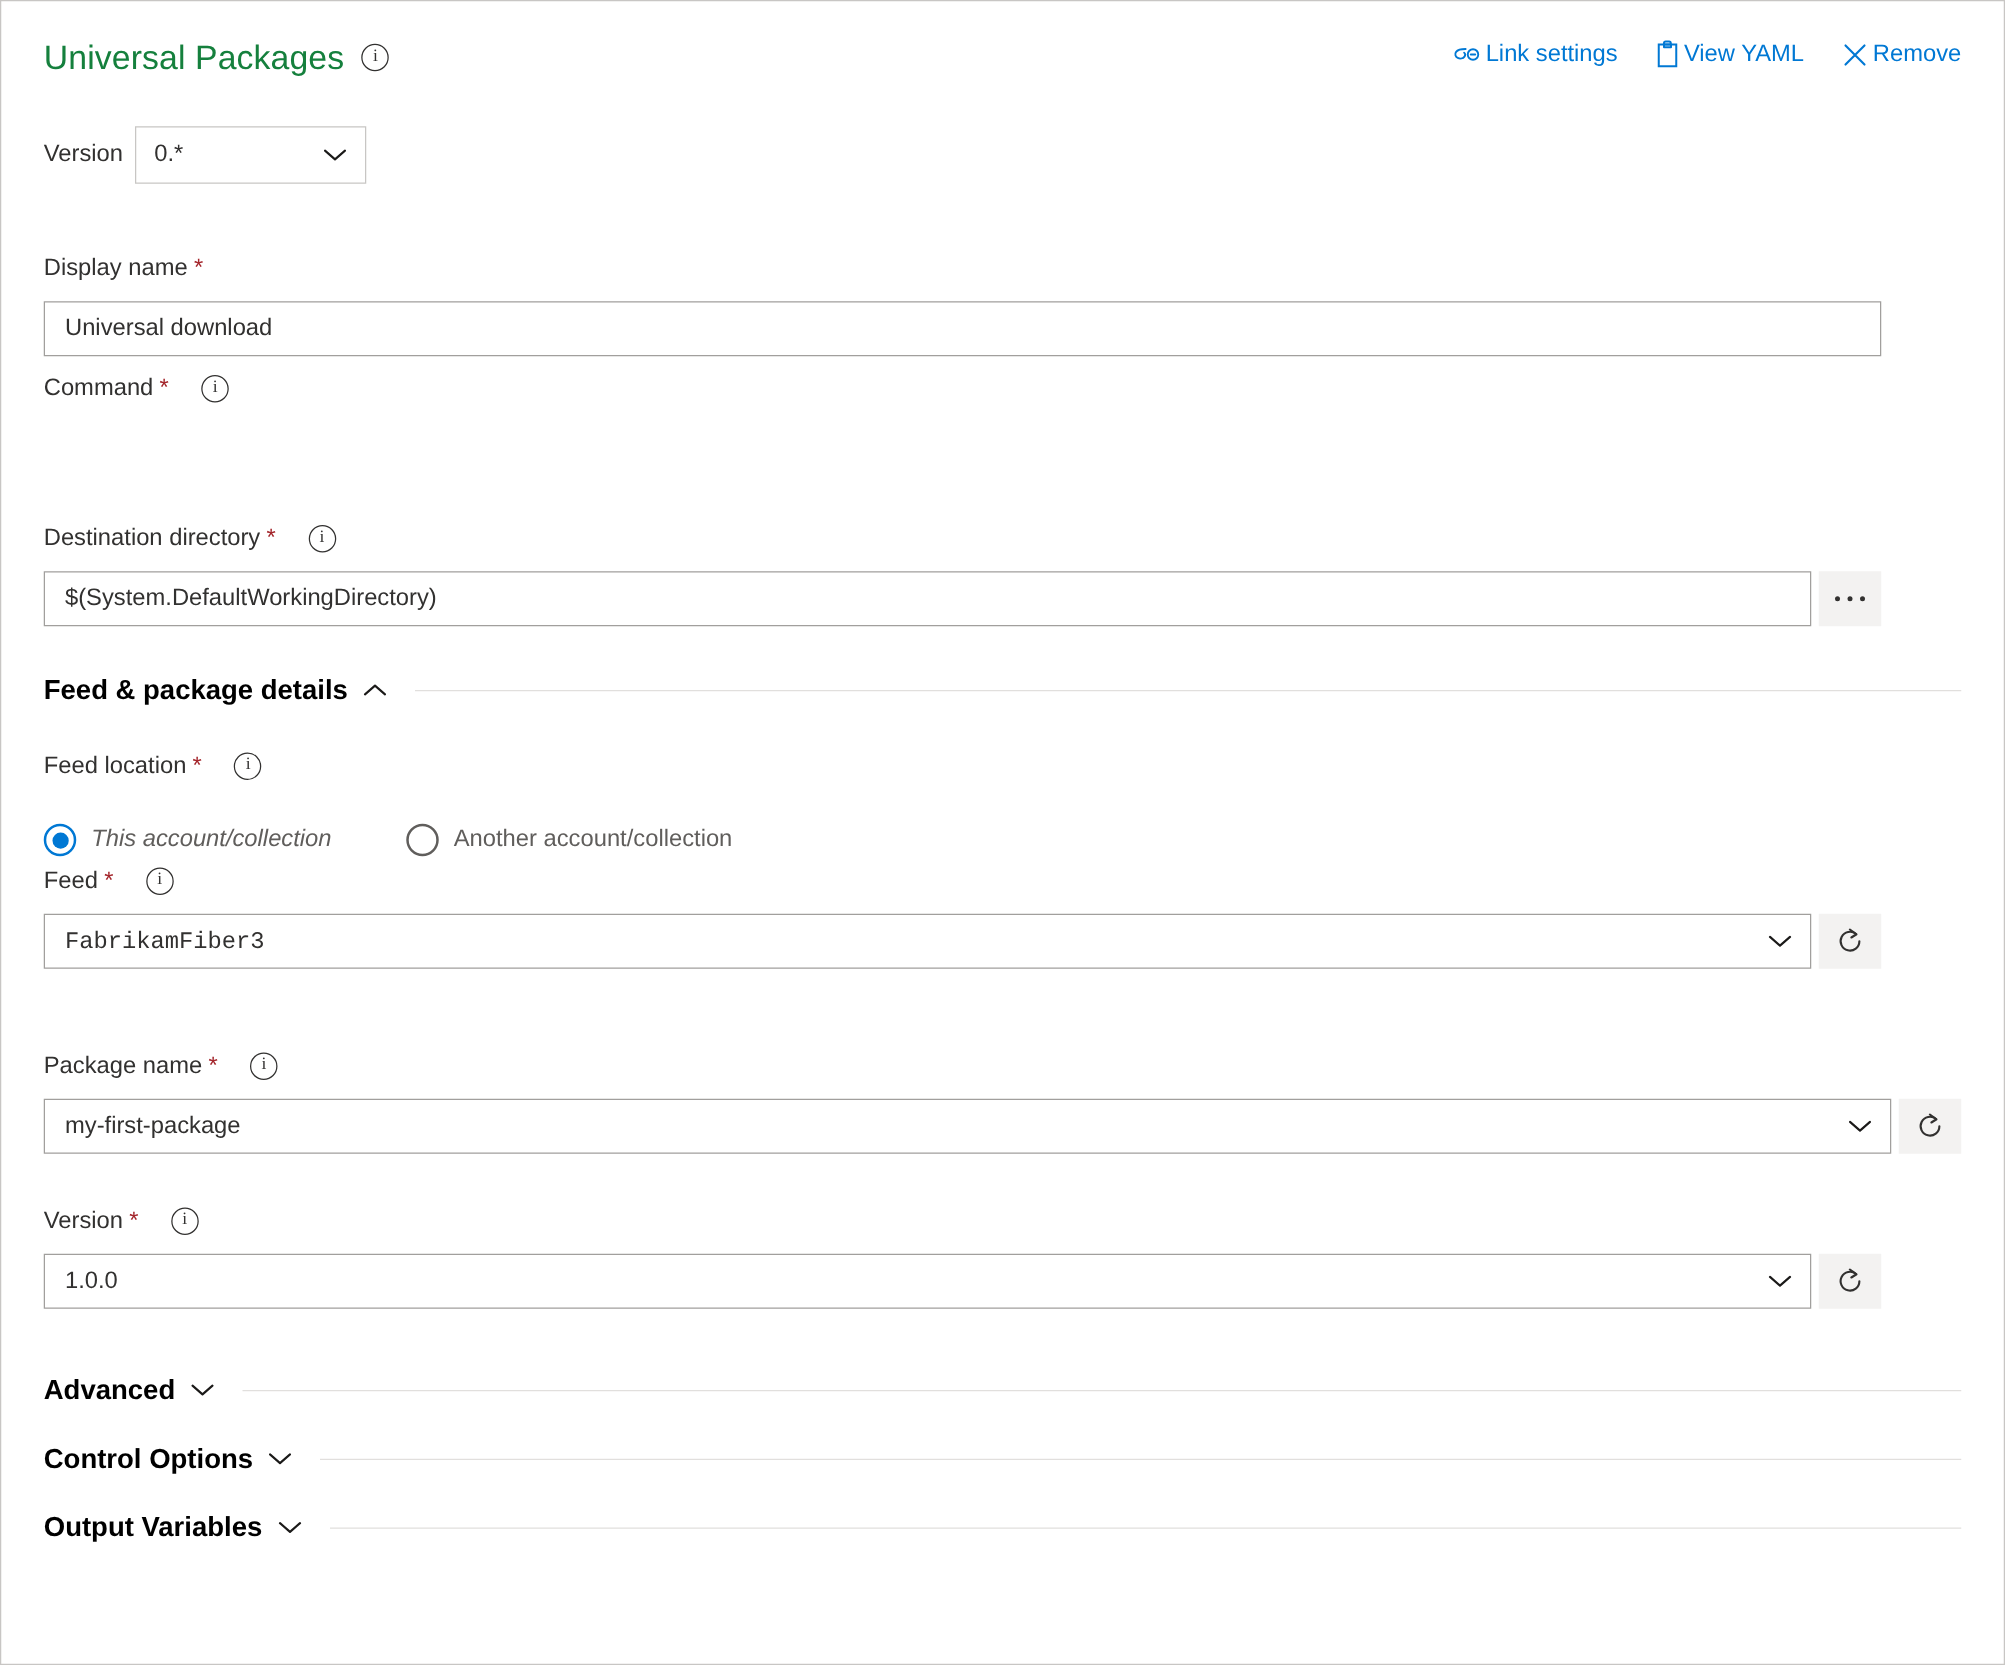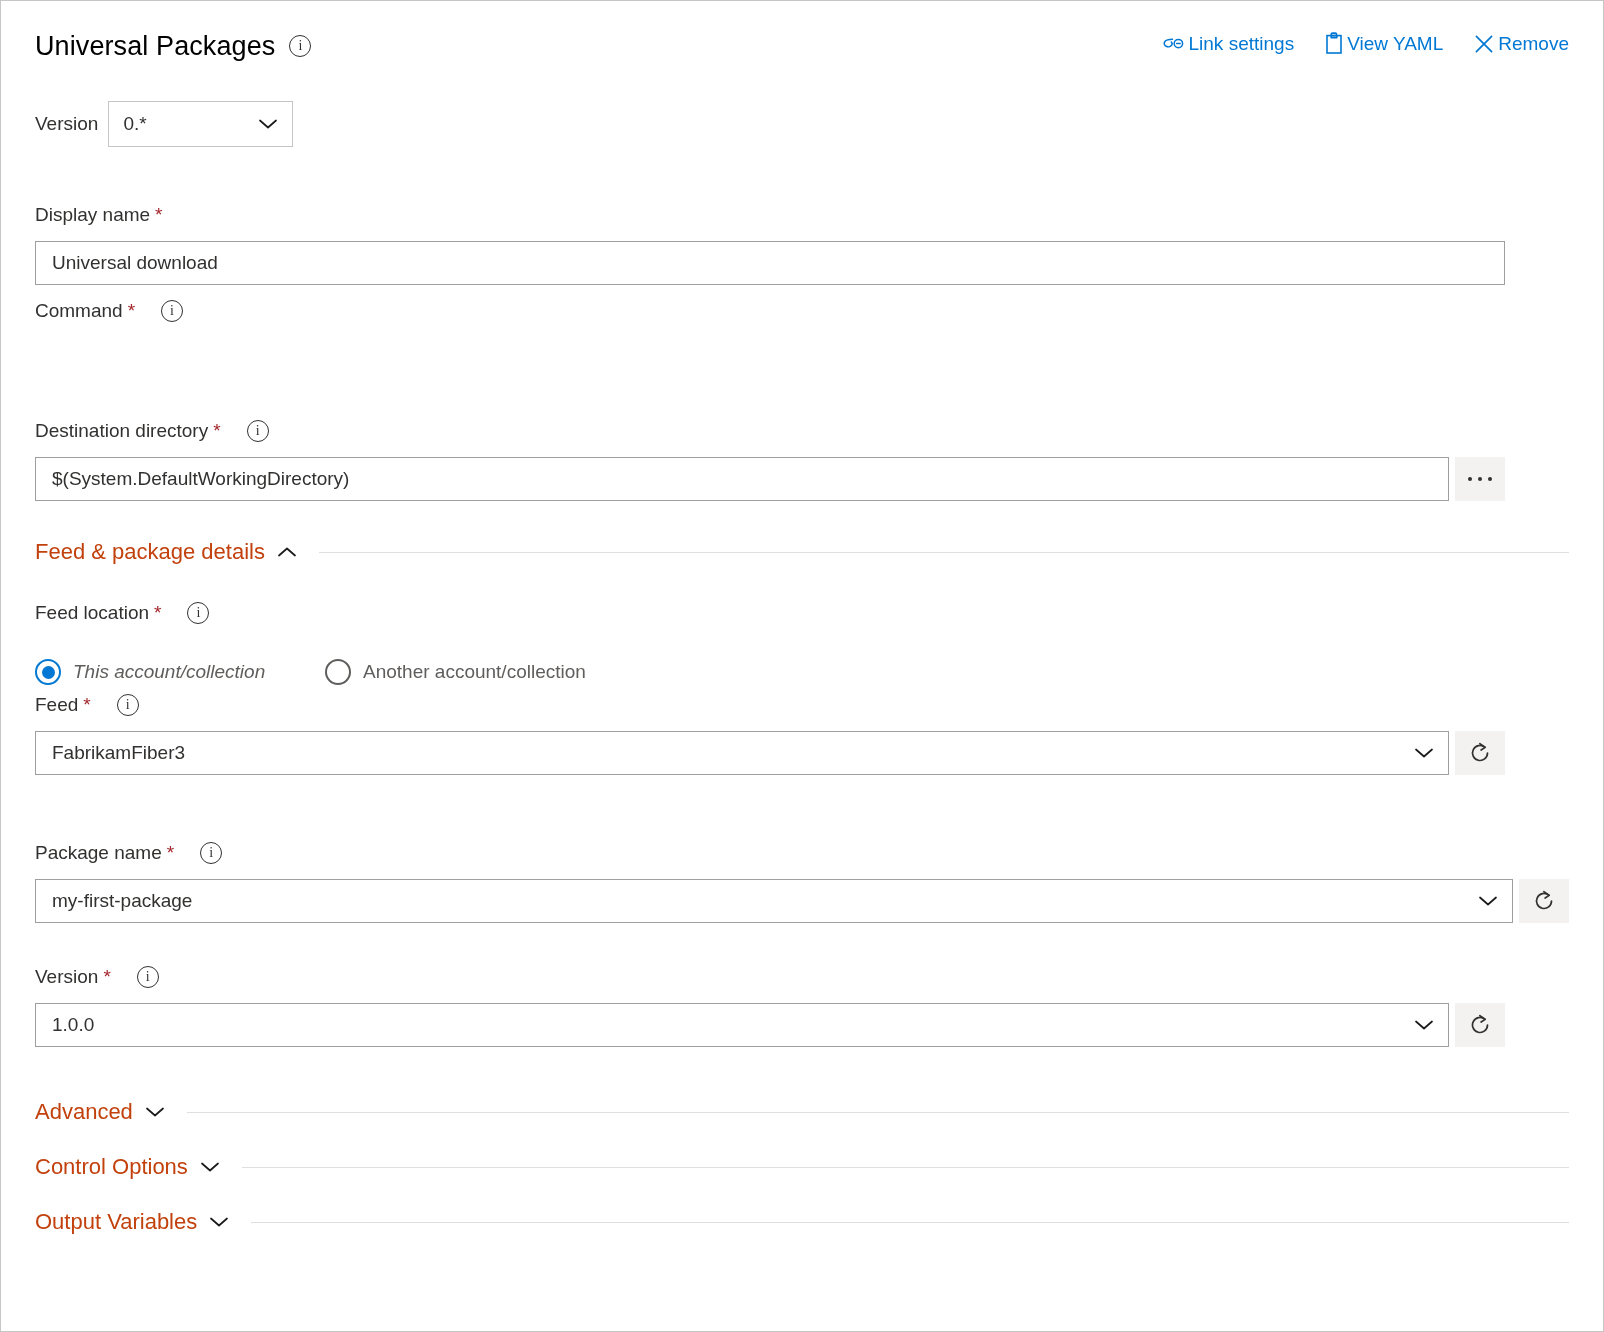--- a/index.html
+++ b/index.html
@@ -32,21 +32,21 @@
   }
   .title-wrap {
     position: absolute;
     left: 0; top: 0;
     display: flex;
     align-items: center;
     gap: 14px;
   }
   .page-title {
     font-size: 27px;
-    color: #000000;
+    color: #15803d;
     font-weight: 400;
     letter-spacing: 0.1px;
     line-height: 34px;
   }
   .actions {
     position: absolute;
     right: 0; top: 3px;
     display: flex;
     align-items: center;
     gap: 30px;
@@ -168,22 +168,22 @@
 
   
   .section-header {
     display: flex;
     align-items: center;
     gap: 12px;
     cursor: pointer;
   }
   .section-title {
     font-size: 22px;
-    color: #c2410c;
-    font-weight: 400;
+    color: #000000;
+    font-weight: 700;
     white-space: nowrap;
   }
   .section-rule {
     flex: 1;
     height: 1px;
     background: #e1dfdd;
     margin-left: 10px;
   }
 
   
@@ -362,21 +362,21 @@
     <div class="blk" style="top:692px; right:0;">
       <div class="field-label">
         <span>Feed</span>
         <span class="req">*</span>
         <span class="label-gap"></span>
         <span class="info-icon">
             <i>i</i>
           </span>
       </div>
       <div style="display:flex; align-items:center; gap:6px; margin-top:14px;">
-        <div class="select-input" style="width:1414px;">
+        <div class="select-input" style="width:1414px;font-family:Liberation Mono, monospace;">
           <span>FabrikamFiber3</span>
           <span class="chev-right">
             <svg width="20" height="12" viewBox="0 0 20 12" fill="none">
               <path d="M2 2.5L10 9.5L18 2.5" stroke="#1b1a19" stroke-width="1.7" stroke-linecap="round" stroke-linejoin="round"></path>
             </svg>
           </span>
         </div>
         <div class="side-btn">
           <span style="display:flex;">
             <svg width="26" height="26" viewBox="0 0 26 26" fill="none">

